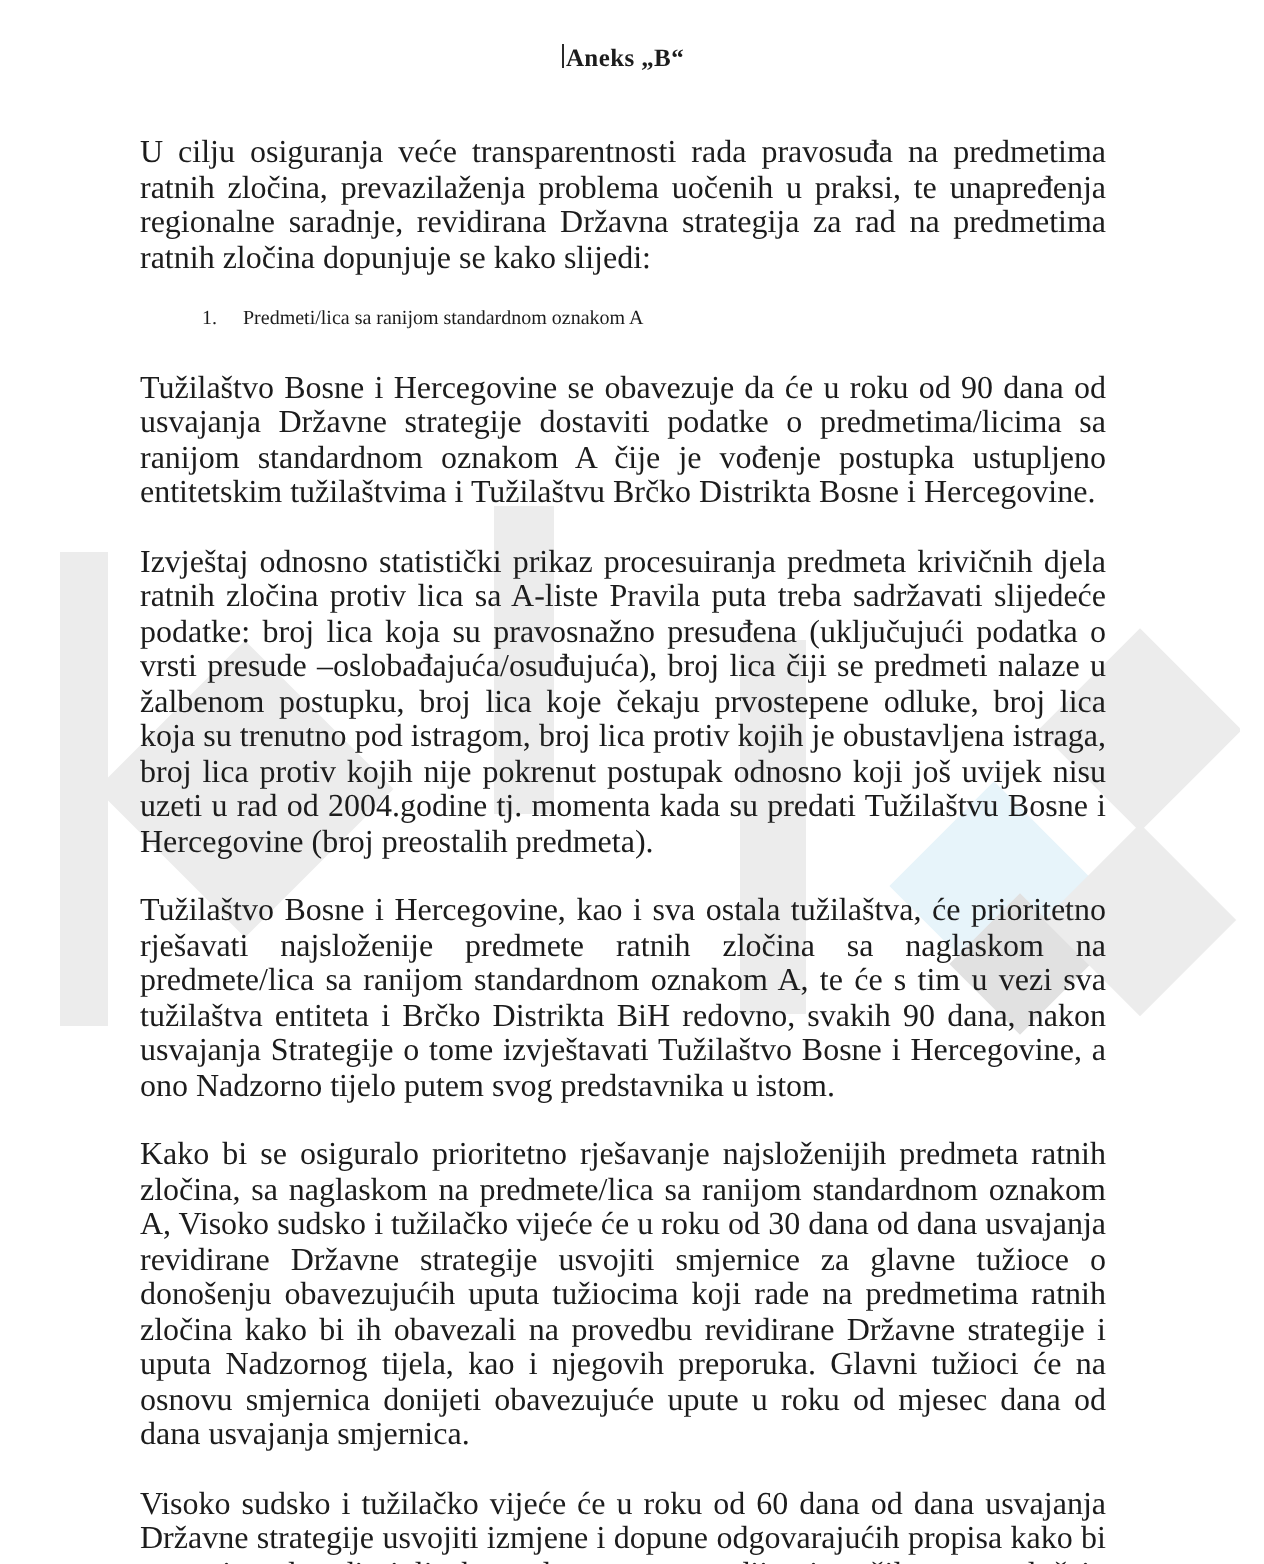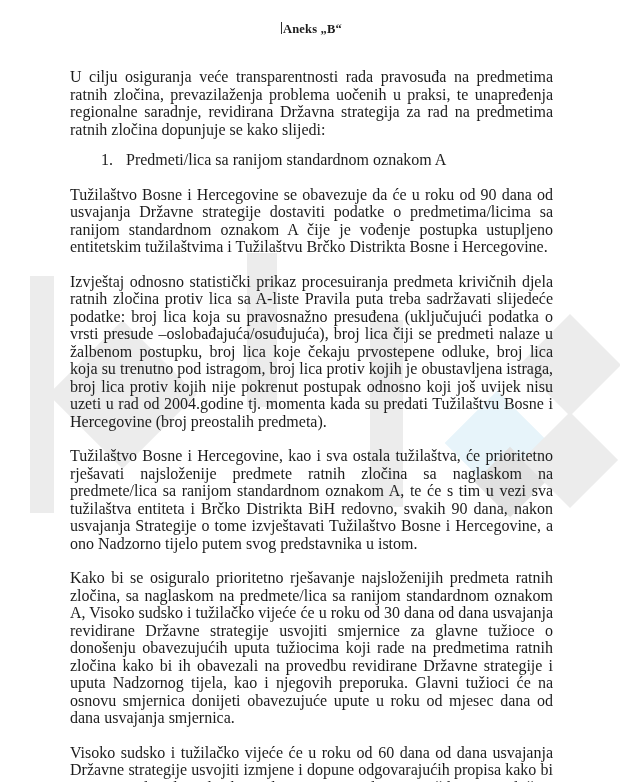--- a/index.html
+++ b/index.html
@@ -52,21 +52,21 @@
   .para {
     margin:17px 0 0;
     font-size:16px;
     line-height:17.5px;
     text-align:justify;
   }
   .para.intro { margin-top:31px; }
   .list-row {
     margin:13px 0 0;
     padding-left:31px;
-    font-size:16px;
+    font-size:10px;
     line-height:17.5px;
   }
   .list-num { display:inline-block; }
   .list-text { margin-left:13px; }
   .para.first-body { }
 </style>
 </head>
 <body>
 
 <div class="page">

